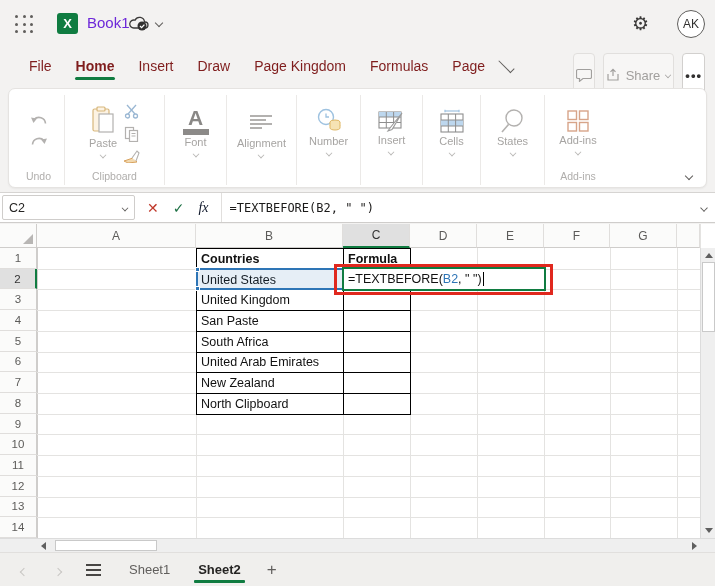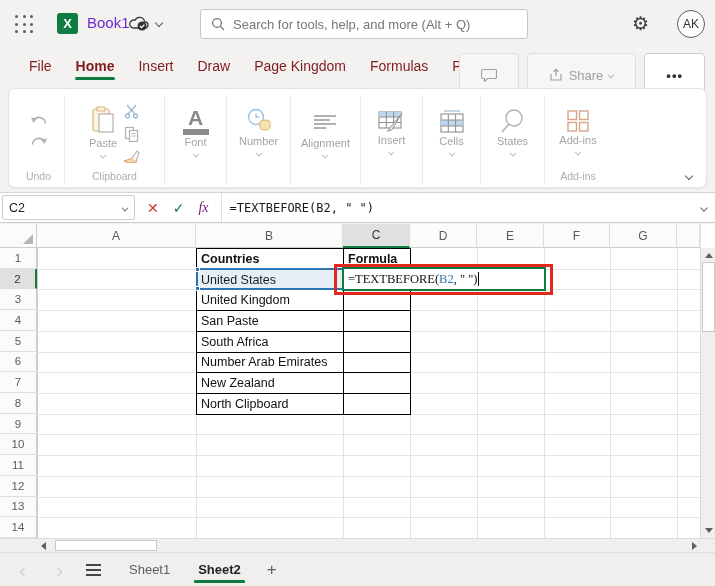--- a/index.html
+++ b/index.html
@@ -32,21 +32,21 @@
   
   .menubar{position:absolute;left:0;top:48px;width:715px;height:36px;display:flex;
            align-items:center;padding-left:18px;gap:2px;}
   .menu-item{font-size:14px;color:#7f1d1d;padding:6px 11px 7px;cursor:pointer;position:relative;}
   .menu-item.active{font-weight:bold;}
   .menu-item.active::after{content:"";position:absolute;left:10px;right:10px;bottom:1px;
            height:3px;background:var(--green);border-radius:2px;}
   .menu-chev{color:#605e5c;padding:0 8px;margin-top:-2px;}
   .menubar-right{position:absolute;right:10px;top:53px;display:flex;gap:8px;align-items:center;}
   .pillbtn{height:44px;border:1px solid #e1dfdd;border-radius:4px;background:#f7f6f5;
-           display:flex;align-items:center;justify-content:center;padding:0 21px;gap:5px;
+           display:flex;align-items:center;justify-content:center;padding:0 2px;gap:5px;
            color:#a19f9d;font-size:13px;}
   .pillbtn.more{background:#fff;border-color:#d2d0ce;color:#323130;font-weight:bold;letter-spacing:1px;}
 
   
   .ribbon-card{position:absolute;left:8px;top:88px;width:699px;height:100px;background:#fff;
                border:1px solid #e5e3e1;border-radius:7px;box-shadow:0 1px 2px rgba(0,0,0,.05);
                display:flex;padding:6px 4px 2px;}
   .rgroup{display:flex;flex-direction:column;align-items:center;border-right:1px solid #ebe9e7;
           padding:2px 4px 0;}
   .rgroup:last-of-type{border-right:none;}
@@ -64,21 +64,21 @@
 
   
   .fbar{position:absolute;left:0;top:192px;width:715px;height:31px;background:#fff;
         border-top:1px solid #d6d4d2;border-bottom:1px solid #cfcdcb;display:flex;align-items:center;}
   .namebox{width:133px;height:25px;margin-left:2px;border:1px solid #cfcdcb;border-radius:2px;
            display:flex;align-items:center;padding:0 6px;font-size:12.5px;color:#252423;}
   .namebox .chev{margin-left:auto;color:#605e5c;transform:rotate(45deg) scale(.8);}
   .fbtns{display:flex;align-items:center;gap:14px;padding:0 12px;}
   .fx-x{color:#c0392b;font-size:14px;cursor:pointer;}
   .fx-ok{color:#1e7145;font-size:14px;cursor:pointer;}
-  .fx-fx{font-family:"Liberation Serif",serif;font-style:italic;font-size:14px;color:#701a75;cursor:pointer;}
+  .fx-fx{font-family:"Liberation Serif",serif;font-style:italic;font-size:14px;color:#0f172a;cursor:pointer;}
   .fval{flex:1;height:100%;border-left:1px solid #e1dfdd;display:flex;align-items:center;
         padding-left:8px;font-family:"DejaVu Sans Mono",monospace;font-size:12px;color:#1b1a19;}
   .fbar-chev{color:#605e5c;margin-right:8px;transform:rotate(45deg) scale(.9);}
 
   
   .gridwrap{position:absolute;left:0;top:224px;width:715px;height:314px;background:#fff;overflow:hidden;}
   .corner{position:absolute;left:0;top:0;width:37px;height:24px;background:#fbfbfa;
           border-right:1px solid #cfcdcb;border-bottom:1px solid #cfcdcb;cursor:pointer;}
   .corner i{position:absolute;right:3px;bottom:3px;width:0;height:0;
             border-left:10px solid transparent;border-bottom:10px solid #b8b6b4;}
@@ -91,21 +91,21 @@
            border-bottom:1px solid #e0dedc;cursor:pointer;}
   .rowhead.sel{background:#e0e0e0;border-right:2px solid var(--green);color:#333;}
   .cell{position:absolute;font-size:12.5px;color:#111;display:flex;align-items:center;
         padding-left:4px;border:1px solid #000;background:#fff;white-space:nowrap;overflow:visible;cursor:cell;}
   .cell.hdr{font-weight:bold;}
   .b2sel{position:absolute;left:196px;top:44px;width:148px;height:22px;border:2px solid var(--blue);
          background:rgba(46,117,182,0.12);z-index:5;cursor:cell;}
   .b2sel .hndl{position:absolute;width:5px;height:5px;background:var(--blue);border:1px solid #fff;}
   .c2edit{position:absolute;left:342px;top:43px;width:204px;height:24px;background:#fff;
           border:2px solid var(--green);z-index:6;display:flex;align-items:center;
-          padding-left:4px;font-size:12.5px;color:#111;cursor:text;font-family:Liberation Serif, serif;}
+          padding-left:4px;font-size:12.5px;color:#111;cursor:text;}
   .c2edit .ref{color:var(--refblue);}
   .c2edit .caret{width:1px;height:14px;background:#000;margin-left:1px;}
   .redbox{position:absolute;left:334px;top:40px;width:219px;height:31px;
           border:3px solid var(--red);z-index:8;pointer-events:none;}
 
   
   .vscroll{position:absolute;left:700px;top:24px;width:15px;height:290px;background:#efefef;
            border-left:1px solid #dcdcdc;z-index:9;}
   .vscroll .thumb{position:absolute;left:1px;top:14px;width:13px;height:70px;background:#fff;
            border:1px solid #c9c9c9;cursor:grab;}
@@ -151,27 +151,20 @@
     <div class="xlicon">X</div>
     <div class="doctitle">Book1</div>
     <div class="savedicon">
       <svg width="20" height="16" viewBox="0 0 20 16">
         <path d="M5 12 a4 4 0 1 1 1-7.8 A5 5 0 0 1 15.5 6 H16 a3 3 0 0 1 0 6 z" fill="none" stroke="#3b3a39" stroke-width="1.3"></path>
         <circle cx="13" cy="10" r="4.5" fill="#323130"></circle>
         <path d="M11 10 l1.6 1.6 L15.4 8.6" fill="none" stroke="#fff" stroke-width="1.3"></path>
       </svg>
     </div>
     <span class="title-chev chev"></span>
-    <div class="searchbox">
-      <svg width="14" height="14" viewBox="0 0 14 14">
-        <circle cx="6" cy="6" r="4.4" fill="none" stroke="#767676" stroke-width="1.3"></circle>
-        <line x1="9.4" y1="9.4" x2="13" y2="13" stroke="#767676" stroke-width="1.3"></line>
-      </svg>
-      <span>Search for tools, help, and more (Alt + Q)</span>
-    </div>
     <div class="gear">⚙</div>
     <div class="avatar">AK</div>
   </div>
 
   <div class="menubar">
     <div class="menu-item">File</div>
     <div class="menu-item active">Home</div>
     <div class="menu-item">Insert</div>
     <div class="menu-item">Draw</div>
     <div class="menu-item">Page Kingdom</div>
@@ -252,47 +245,47 @@
         <div class="bigbtn">
           <div class="fontA">A</div>
           <div class="fontbar"></div>
           <div class="blabel">Font</div>
           <span class="chev bchev"></span>
         </div>
       </div>
       <div class="glabel"></div>
     </div>
 
-    <div class="rgroup" style="width:64px;">
-      <div class="iconzone">
-        <div class="bigbtn">
-          <svg width="28" height="26" viewBox="0 0 28 26">
-            <circle cx="11" cy="9" r="7.5" fill="#fff" stroke="#9ec2e0" stroke-width="1.4"></circle>
-            <path d="M11 5.5 V9 H14" fill="none" stroke="#9ec2e0" stroke-width="1.3"></path>
-            <ellipse cx="20" cy="14" rx="5" ry="2" fill="#f6e3b4" stroke="#dfb765" stroke-width="1"></ellipse>
-            <path d="M15 14 v3 c0 1.1 2.2 2 5 2 s5 -.9 5 -2 v-3" fill="#f6e3b4" stroke="#dfb765" stroke-width="1"></path>
-            <path d="M15 17 v3 c0 1.1 2.2 2 5 2 s5 -.9 5 -2 v-3" fill="#f6e3b4" stroke="#dfb765" stroke-width="1"></path>
-          </svg>
-          <div class="blabel">Number</div>
-          <span class="chev bchev"></span>
-        </div>
-      </div>
-      <div class="glabel"></div>
-    </div>
-
     <div class="rgroup" style="width:70px;">
       <div class="iconzone">
         <div class="bigbtn">
           <div class="alignlines" style="width:22px;margin:6px 0 4px;">
             <i style="width:22px;"></i>
               <i style="width:16px;"></i>
               <i style="width:22px;"></i>
               <i style="width:12px;"></i>
           </div>
           <div class="blabel">Alignment</div>
+          <span class="chev bchev"></span>
+        </div>
+      </div>
+      <div class="glabel"></div>
+    </div>
+
+    <div class="rgroup" style="width:64px;">
+      <div class="iconzone">
+        <div class="bigbtn">
+          <svg width="28" height="26" viewBox="0 0 28 26">
+            <circle cx="11" cy="9" r="7.5" fill="#fff" stroke="#9ec2e0" stroke-width="1.4"></circle>
+            <path d="M11 5.5 V9 H14" fill="none" stroke="#9ec2e0" stroke-width="1.3"></path>
+            <ellipse cx="20" cy="14" rx="5" ry="2" fill="#f6e3b4" stroke="#dfb765" stroke-width="1"></ellipse>
+            <path d="M15 14 v3 c0 1.1 2.2 2 5 2 s5 -.9 5 -2 v-3" fill="#f6e3b4" stroke="#dfb765" stroke-width="1"></path>
+            <path d="M15 17 v3 c0 1.1 2.2 2 5 2 s5 -.9 5 -2 v-3" fill="#f6e3b4" stroke="#dfb765" stroke-width="1"></path>
+          </svg>
+          <div class="blabel">Number</div>
           <span class="chev bchev"></span>
         </div>
       </div>
       <div class="glabel"></div>
     </div>
 
     <div class="rgroup" style="width:62px;">
       <div class="iconzone">
         <div class="bigbtn">
           <svg width="26" height="24" viewBox="0 0 26 24">
@@ -427,21 +420,21 @@
         <div class="cell hdr" style="position: absolute; left: 196px; top: 24px; width: 152px; height: 21.7px;">Countries</div>
         <div class="cell hdr" style="position: absolute; left: 343px; top: 24px; width: 68px; height: 21.7px;">Formula</div>
         <div class="cell" style="position: absolute; left: 196px; top: 44.7px; width: 148px; height: 21.7px;">United States</div>
         <div class="cell" style="position: absolute; left: 343px; top: 44.7px; width: 68px; height: 21.7px;"></div>
         <div class="cell" style="position: absolute; left: 196px; top: 65.4px; width: 148px; height: 21.7px;">United Kingdom</div>
         <div class="cell" style="position: absolute; left: 343px; top: 65.4px; width: 68px; height: 21.7px;"></div>
         <div class="cell" style="position: absolute; left: 196px; top: 86.1px; width: 148px; height: 21.7px;">San Paste</div>
         <div class="cell" style="position: absolute; left: 343px; top: 86.1px; width: 68px; height: 21.7px;"></div>
         <div class="cell" style="position: absolute; left: 196px; top: 106.9px; width: 148px; height: 21.7px;">South Africa</div>
         <div class="cell" style="position: absolute; left: 343px; top: 106.9px; width: 68px; height: 21.7px;"></div>
-        <div class="cell" style="position: absolute; left: 196px; top: 127.6px; width: 148px; height: 21.7px;">Number Arab Emirates</div>
+        <div class="cell" style="position: absolute; left: 196px; top: 127.6px; width: 148px; height: 21.7px;">United Arab Emirates</div>
         <div class="cell" style="position: absolute; left: 343px; top: 127.6px; width: 68px; height: 21.7px;"></div>
         <div class="cell" style="position: absolute; left: 196px; top: 148.3px; width: 148px; height: 21.7px;">New Zealand</div>
         <div class="cell" style="position: absolute; left: 343px; top: 148.3px; width: 68px; height: 21.7px;"></div>
         <div class="cell" style="position: absolute; left: 196px; top: 169px; width: 148px; height: 21.7px;">North Clipboard</div>
         <div class="cell" style="position: absolute; left: 343px; top: 169px; width: 68px; height: 21.7px;"></div>
       </div>
 
     <div class="corner">
         <i></i>
       </div>

